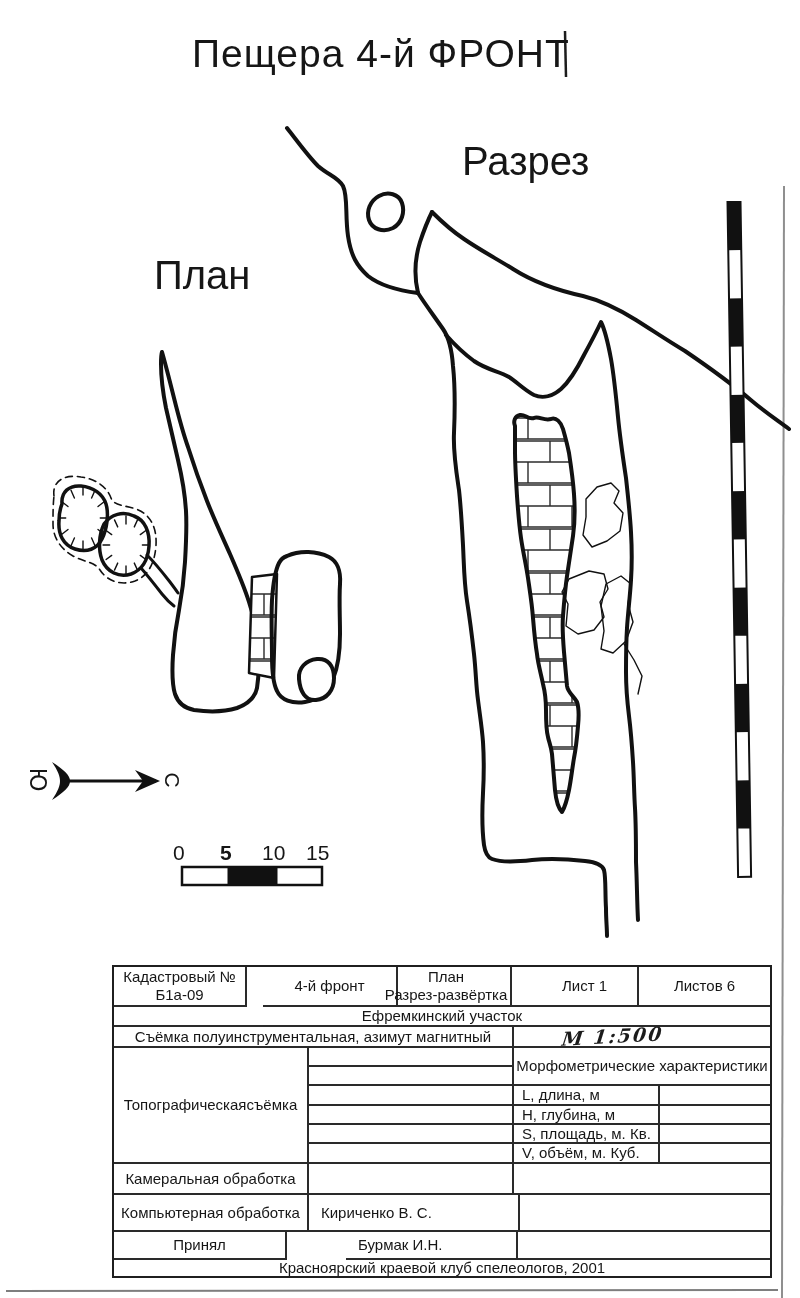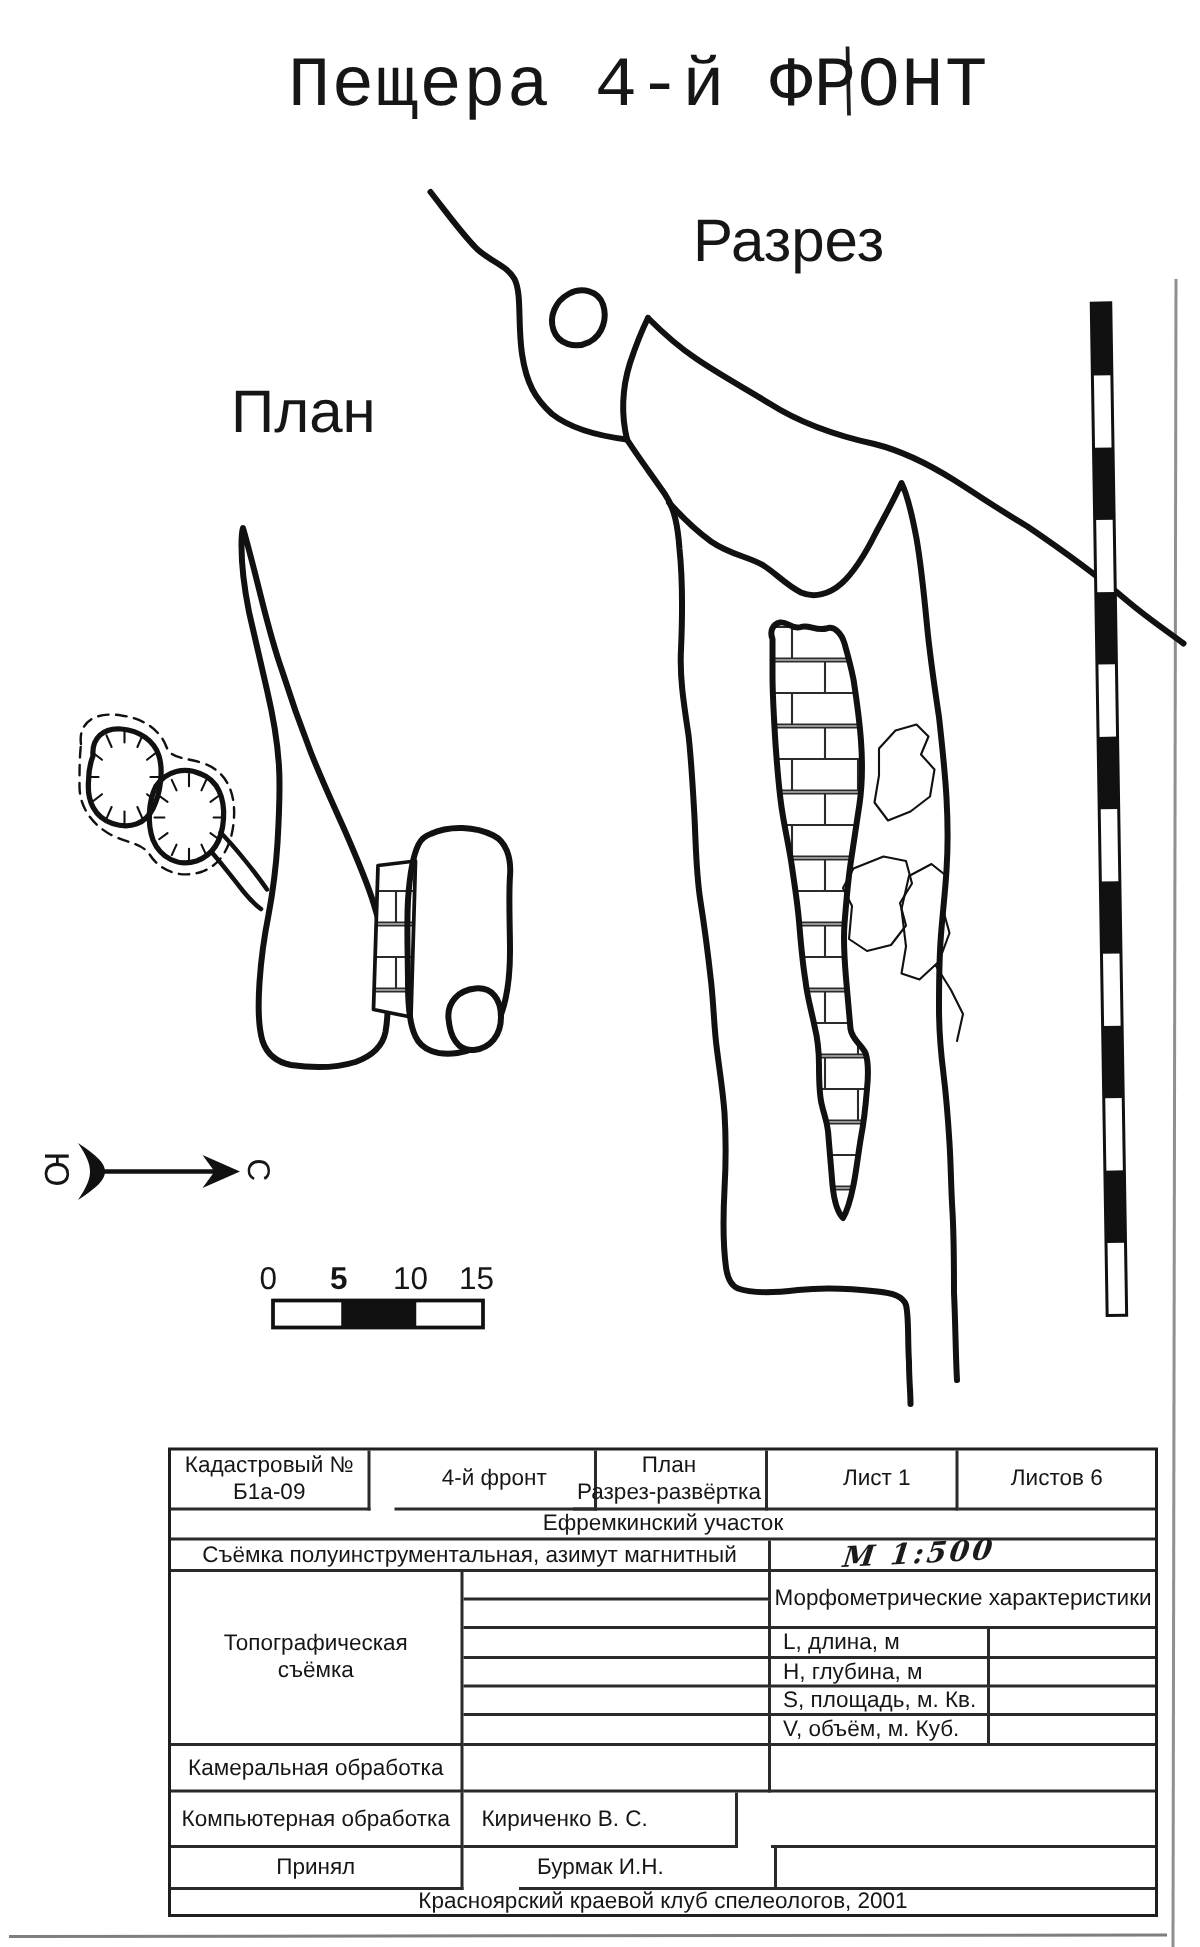--- a/index.html
+++ b/index.html
@@ -1,19 +1,19 @@
 <!DOCTYPE html>
 <html><head>
 <meta charset="utf-8">
 <style>
   html,body{margin:0;padding:0;background:#e8e8e8;}
   .page{position:relative;width:800px;height:1298px;background:#ffffff;overflow:hidden;
         font-family:"Liberation Sans",sans-serif;color:#141414;}
   .lbl{position:absolute;color:#161616;white-space:nowrap;}
-  .title{font-size:47px;letter-spacing:1px;font-family:Liberation Mono, monospace;}
+  .title{font-size:39px;letter-spacing:1px;}
   .viewlabel{font-size:40px;}
   .ticklbl{font-size:21px;}
   .rot90{transform:rotate(90deg);transform-origin:center center;display:inline-block;}
   svg{position:absolute;left:0;top:0;}
 
   
   .tbl{position:absolute;left:112px;top:965px;width:660px;height:313px;
        border:2px solid #1f1f1f;box-sizing:border-box;background:transparent;}
   .cell{position:absolute;display:flex;align-items:center;justify-content:center;
         box-sizing:border-box;font-size:15px;line-height:1.18;text-align:center;color:#161616;}
@@ -151,21 +151,21 @@
     <div class="cell br bb" style="left:398px;top:0;width:127px;height:40px;padding-left:20px;">Лист 1</div>
     <div class="cell bb" style="left:525px;top:0;width:131px;height:40px;">Листов 6</div>
 
     <div class="cell bb" style="left:0;top:40px;width:656px;height:20px;">Ефремкинский участок</div>
 
     <div class="cell br bb" style="left:0;top:60px;width:400px;height:21px;">Съёмка полуинструментальная, азимут магнитный</div>
     <div class="cell bb lft" style="left:400px;top:60px;width:256px;height:21px;">
       <span class="hand">М 1:500</span>
     </div>
 
-    <div class="cell br bb" style="left:0;top:81px;width:195px;height:116px;flex-direction:column;">
+    <div class="cell br bb" style="left:0;top:81px;width:195px;height:116px;flex-direction:row;">
       <span>Топографическая</span>
       <span>съёмка</span>
     </div>
     <div class="cell br bb" style="left:195px;top:81px;width:205px;height:19px;"></div>
     <div class="cell br bb" style="left:195px;top:100px;width:205px;height:19px;"></div>
     <div class="cell br bb" style="left:195px;top:119px;width:205px;height:20px;"></div>
     <div class="cell br bb" style="left:195px;top:139px;width:205px;height:19px;"></div>
     <div class="cell br bb" style="left:195px;top:158px;width:205px;height:19px;"></div>
     <div class="cell br bb" style="left:195px;top:177px;width:205px;height:20px;"></div>
 
@@ -177,22 +177,22 @@
     <div class="cell br bb lft pad8" style="left:400px;top:158px;width:146px;height:19px;">S, площадь, м. Кв.</div>
     <div class="cell bb" style="left:546px;top:158px;width:110px;height:19px;"></div>
     <div class="cell br bb lft pad8" style="left:400px;top:177px;width:146px;height:20px;">V, объём, м. Куб.</div>
     <div class="cell bb" style="left:546px;top:177px;width:110px;height:20px;"></div>
 
     <div class="cell br bb" style="left:0;top:197px;width:195px;height:31px;">Камеральная обработка</div>
     <div class="cell br bb" style="left:195px;top:197px;width:205px;height:31px;"></div>
     <div class="cell bb" style="left:400px;top:197px;width:256px;height:31px;"></div>
 
     <div class="cell br bb" style="left:0;top:228px;width:195px;height:37px;">Компьютерная обработка</div>
-    <div class="cell br bb lft pad12" style="left:195px;top:228px;width:183px;height:37px;">Кириченко В. С.</div>
+    <div class="cell br bb lft pad12" style="left:195px;top:228px;width:211px;height:37px;">Кириченко В. С.</div>
     <div class="cell bb" style="left:400px;top:228px;width:256px;height:37px;"></div>
 
-    <div class="cell br bb" style="left:0;top:265px;width:195px;height:28px;">Принял</div>
+    <div class="cell br bb" style="left:0;top:265px;width:173px;height:28px;">Принял</div>
     <div class="cell br bb lft pad12" style="left:195px;top:265px;width:172px;height:28px;margin-left:37px;">Бурмак И.Н.</div>
     <div class="cell bb" style="left:400px;top:265px;width:256px;height:28px;"></div>
 
     <div class="cell" style="left:0;top:293px;width:656px;height:16px;">Красноярский краевой клуб спелеологов, 2001</div>
   </div>
 </div>
 
 </body></html>

